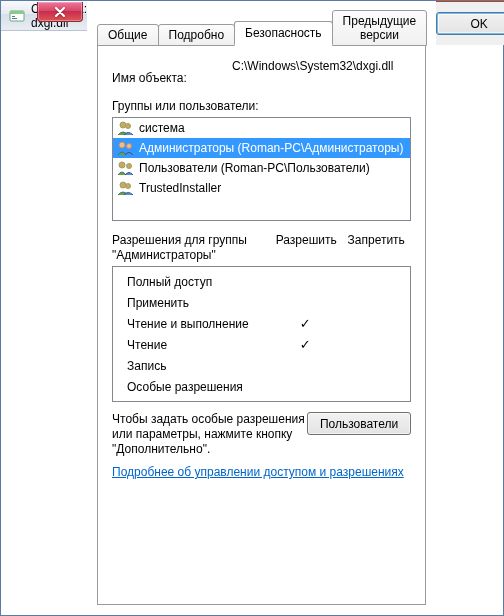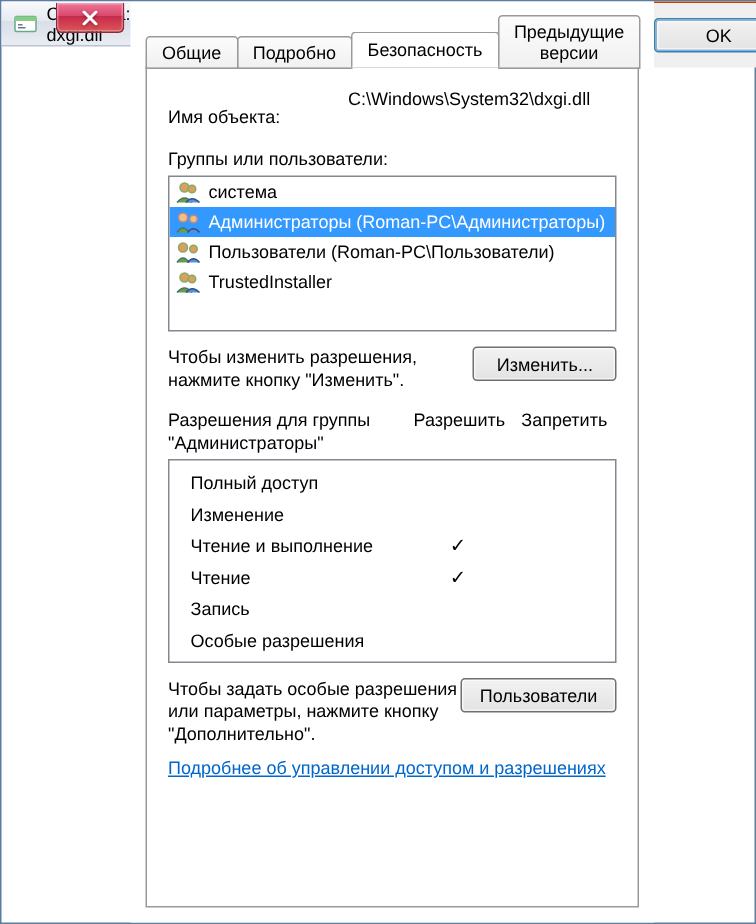--- a/index.html
+++ b/index.html
@@ -226,38 +226,34 @@
           <span class="uicon"><svg width="18" height="16" viewBox="0 0 18 16">
                 <circle cx="6" cy="5" r="3" fill="#d9a05e" stroke="#8a6"></circle>
                 <path d="M1 15 q5 -6 10 0" fill="#6a9d4a" stroke="#476"></path>
                 <circle cx="11" cy="6" r="2.5" fill="#d9a05e" stroke="#8a6"></circle>
                 <path d="M7 15 q4 -5 9 0" fill="#5b8de0" stroke="#357"></path>
               </svg></span>
           <span>TrustedInstaller</span>
         </div>
       </div>
 
-      <div class="change-row">
-        <div class="txt">Чтобы изменить разрешения, нажмите кнопку "Изменить".</div>
-        <button class="win-btn">Изменить...</button>
-      </div>
 
       <div class="perm-header">
         <div class="lead">Разрешения для группы "Администраторы"</div>
         <div class="col">Разрешить</div>
         <div class="col">Запретить</div>
       </div>
       <div class="perm-box">
         <div class="perm-row">
           <span class="pname">Полный доступ</span>
           <span class="pcol"></span>
           <span class="pcol"></span>
         </div>
         <div class="perm-row">
-          <span class="pname">Изменение</span>
+          <span class="pname">Применить</span>
           <span class="pcol"></span>
           <span class="pcol"></span>
         </div>
         <div class="perm-row">
           <span class="pname">Чтение и выполнение</span>
           <span class="pcol">✓</span>
           <span class="pcol"></span>
         </div>
         <div class="perm-row">
           <span class="pname">Чтение</span>

